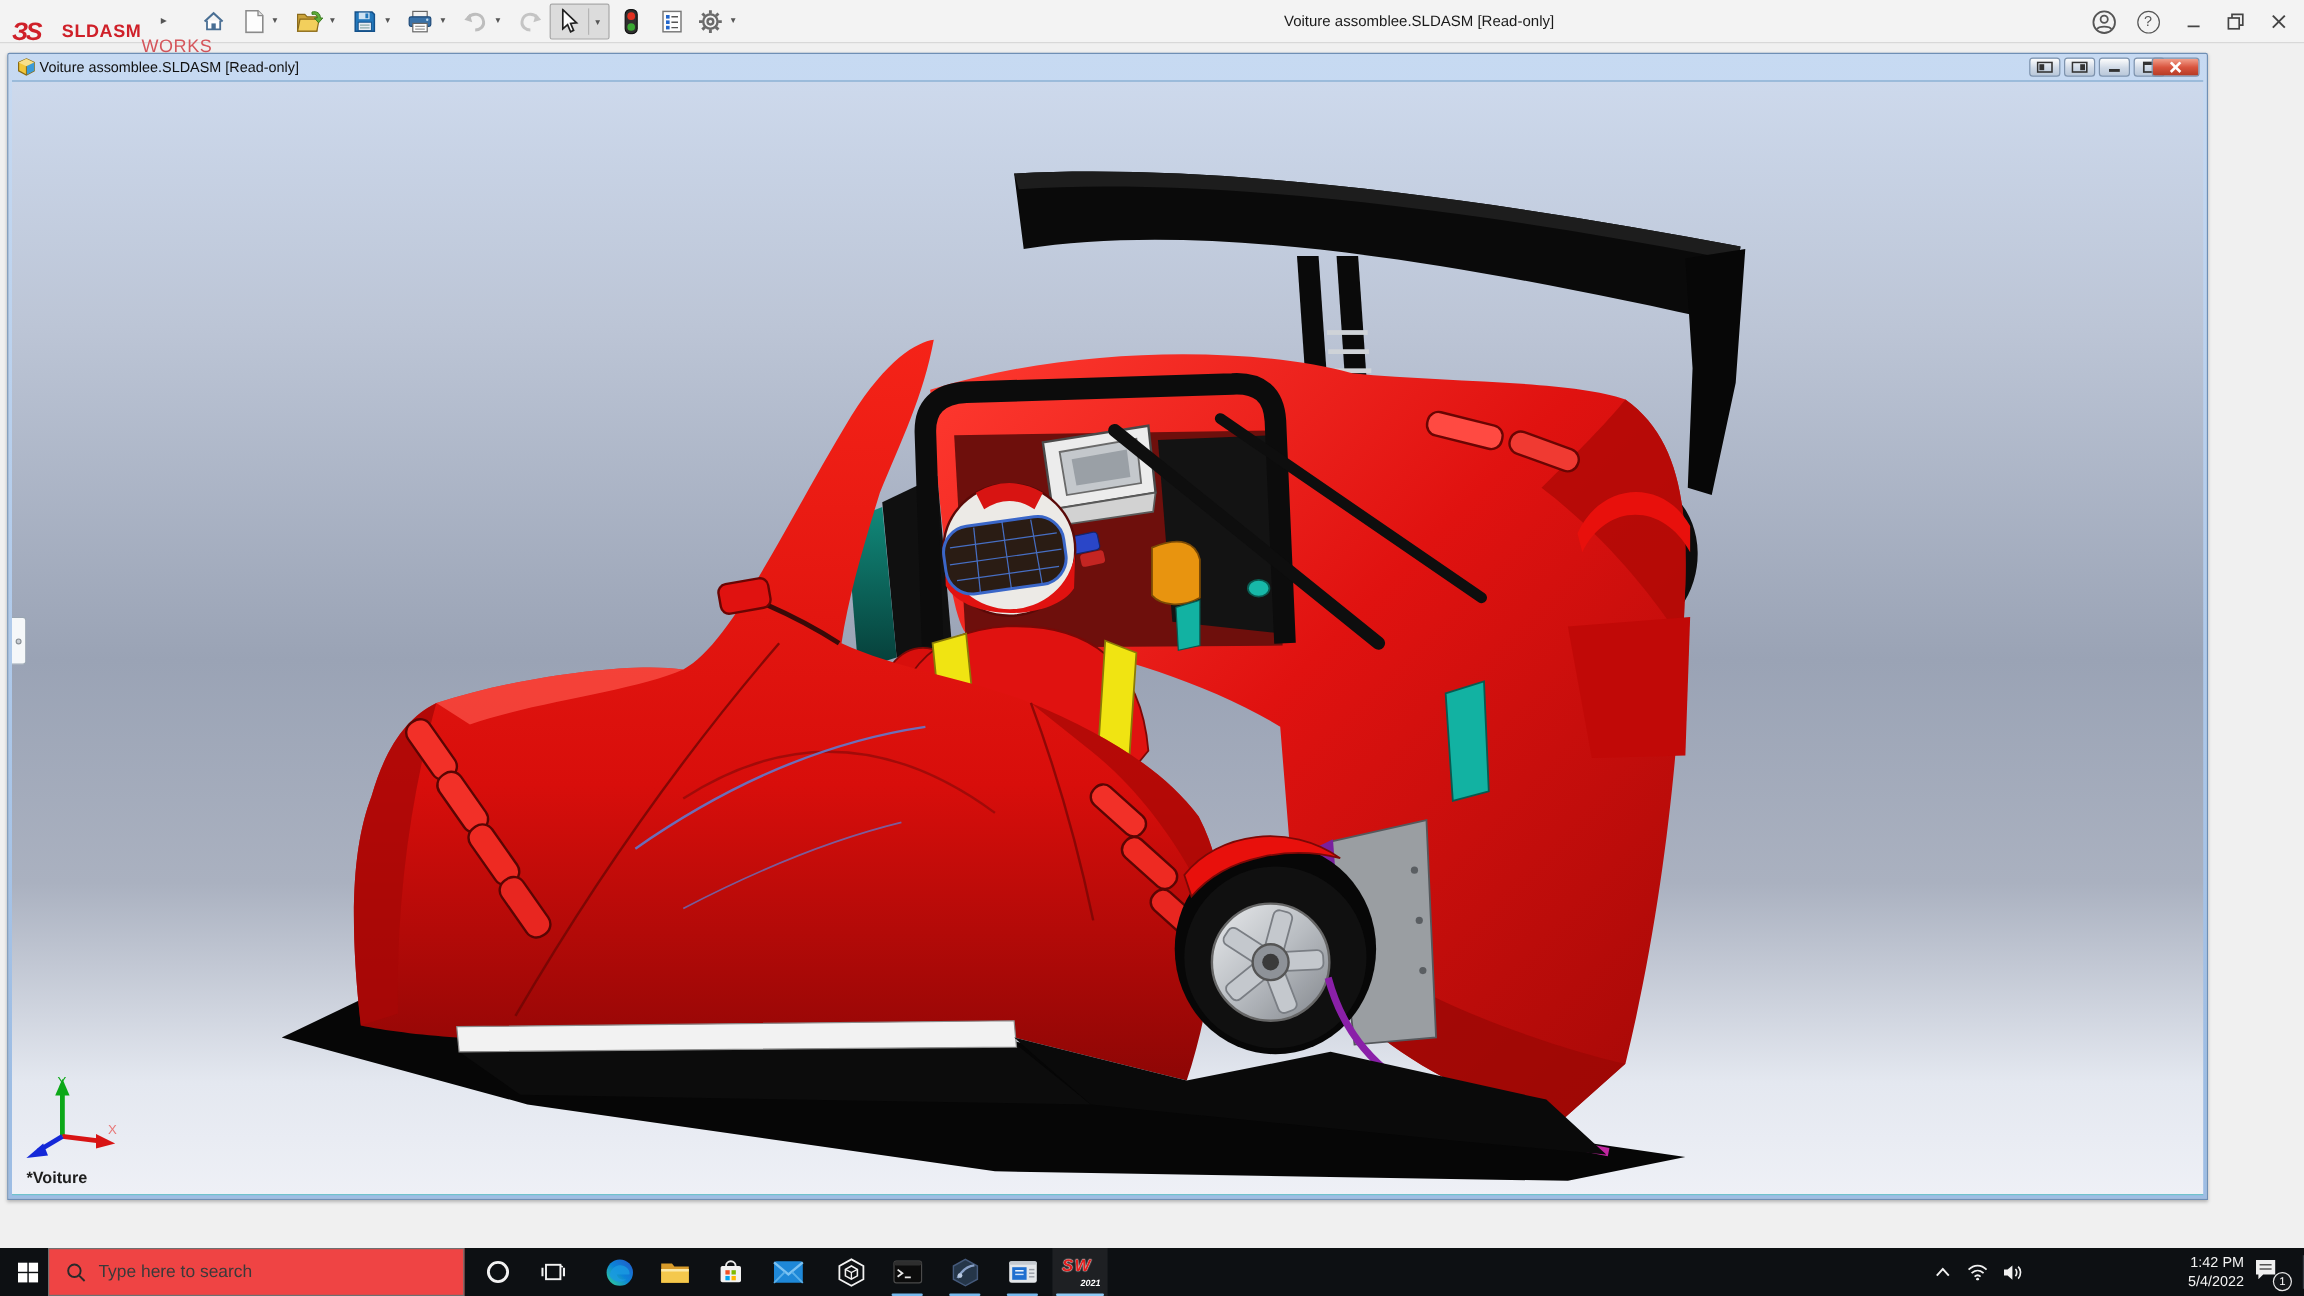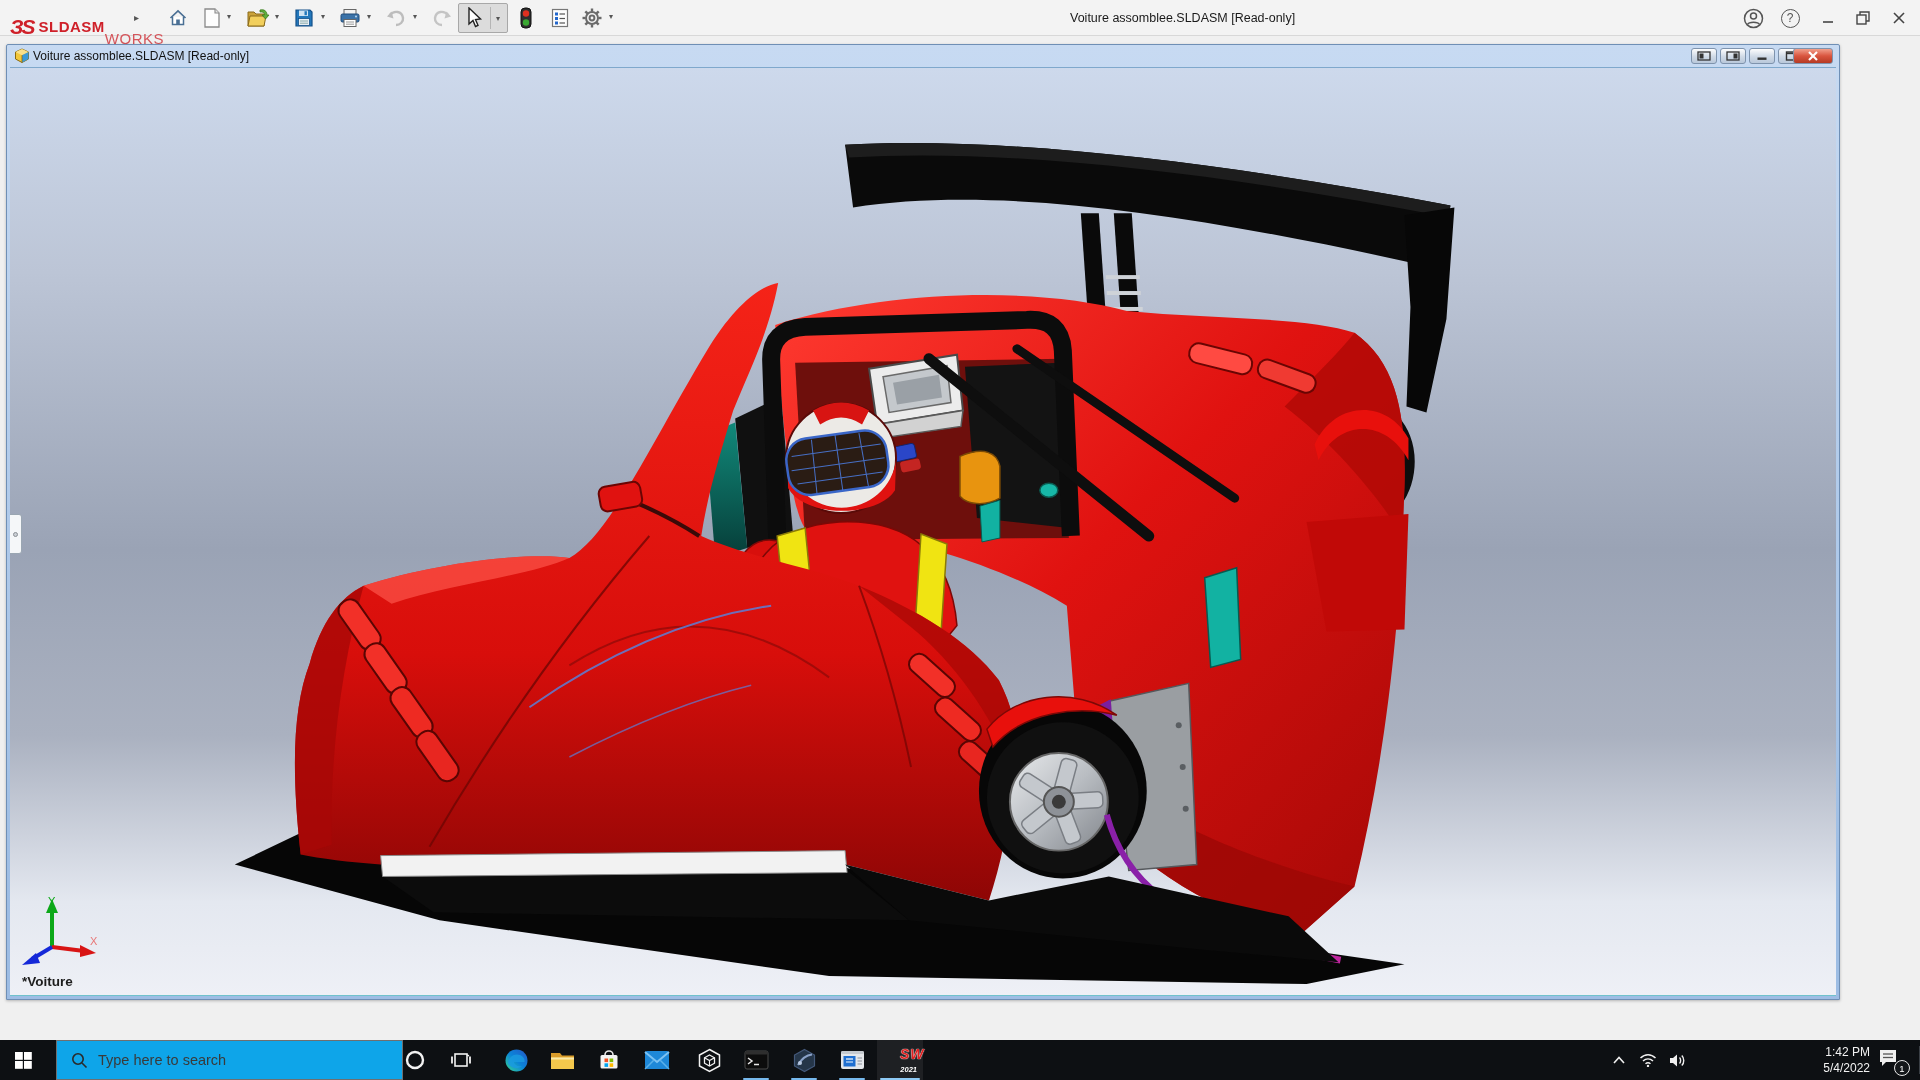--- a/index.html
+++ b/index.html
@@ -3,21 +3,21 @@
 <meta charset="utf-8">
 <style>
   * { box-sizing: border-box; margin: 0; padding: 0; }
   html,body { width:1920px; height:1080px; overflow:hidden;
     font-family:"Liberation Sans","DejaVu Sans",sans-serif; background:#f0f0f0; }
 
   
   #app-titlebar { position:absolute; left:0; top:0; width:1920px; height:36px;
     background:#f3f3f3; border-bottom:1px solid #d8d8d8; }
   #logo { position:absolute; left:10px; top:6px; display:flex; align-items:center; }
-  #logo .glyph { color:#cf2029; font-size:21px; font-weight:bold; font-style:italic; letter-spacing:-2px; margin-right:5px;}
+  #logo .glyph { color:#cf2029; font-size:21px; font-weight:bold; font-style:italic; letter-spacing:-2px; margin-right:18px;}
   #logo .bold  { color:#cf2029; font-size:15px; font-weight:bold; letter-spacing:.5px;}
   #logo .light { color:#d5555b; font-size:15px; letter-spacing:.5px;margin-top:24px;}
   .flyout { position:absolute; left:134px; top:12px; font-size:10px; color:#555;}
   .tbtn { position:absolute; top:5px; width:28px; height:26px; display:flex; align-items:center;
     justify-content:center; border-radius:2px; }
   .caret { position:absolute; top:12px; font-size:8px; color:#555; width:10px; text-align:center;}
   #select-group { position:absolute; left:458px; top:3px; width:50px; height:30px;
     background:#dcdcdc; border:1px solid #a8a8a8; border-radius:2px; }
   #select-group .divider { position:absolute; left:31px; top:3px; width:1px; height:22px; background:#b5b5b5;}
   #app-title { position:absolute; left:1070px; top:0; height:36px; line-height:36px;
@@ -45,28 +45,28 @@
     background:#f5f7f9; border:1px solid #9aa6b2; border-left:none; border-radius:0 3px 3px 0; }
   #splitter-tab .dot { position:absolute; left:3px; top:17px; width:5px; height:5px;
     border-radius:50%; background:#c9ced4; border:1px solid #8a9096; }
   #view-label { position:absolute; left:12px; bottom:6px; font-size:13.5px; font-weight:700; color:#1d1d1d; }
   #triad { position:absolute; left:8px; bottom:28px; }
 
   
   #taskbar { position:absolute; left:0; top:1040px; width:1920px; height:40px; background:#0d1013; }
   .tb-slot { position:absolute; top:0; width:46px; height:40px; display:flex; align-items:center; justify-content:center; }
   .tb-underline { position:absolute; bottom:0; height:2px; background:#76b9ed; border-radius:1px; }
-  #tb-search { position:absolute; left:56px; top:0px; width:347px; height:40px; background:#0ea5e9;
+  #tb-search { position:absolute; left:40px; top:0px; width:347px; height:40px; background:#ef4444;
     border:1px solid #6f6f6f; display:flex; align-items:center; }
   #tb-search input { border:none; outline:none; background:transparent; font-size:14.5px;
     color:#222; width:270px; font-family:"Liberation Sans","DejaVu Sans",sans-serif;}
   #tb-search input::placeholder { color:#3a3a3a; opacity:1; }
   #sw-slot { background:rgba(255,255,255,.07); }
   .sw-text { position:relative; width:30px; height:28px; }
-  .sw-text .sw { position:absolute; left:15px; top:0px; font-weight:bold; font-size:14px; color:#e02020;
+  .sw-text .sw { position:absolute; left:0px; top:0px; font-weight:bold; font-size:14px; color:#e02020;
      text-shadow:0 0 1px #fff,0 0 1px #fff; letter-spacing:1px; font-style:italic;}
   .sw-text .yr { position:absolute; right:-2px; bottom:0px; font-size:7.5px; color:#fff; font-weight:bold;font-style:italic;}
   #tray { position:absolute; right:0; top:0; height:40px; }
   .tray-ic { position:absolute; top:0; height:40px; display:flex; align-items:center; justify-content:center;}
   #clock { position:absolute; right:50px; top:4px; width:72px; text-align:right; color:#f2f2f2;
      font-size:12px; line-height:16px; }
   #action-center { position:absolute; right:8px; top:0; width:40px; height:40px; }
   #ac-badge { position:absolute; right:2px; bottom:4px; width:16px; height:16px; background:#14171a;
      border:1.5px solid #e8e8e8; border-radius:50%; color:#fff; font-size:9.5px;
      display:flex; align-items:center; justify-content:center; }

